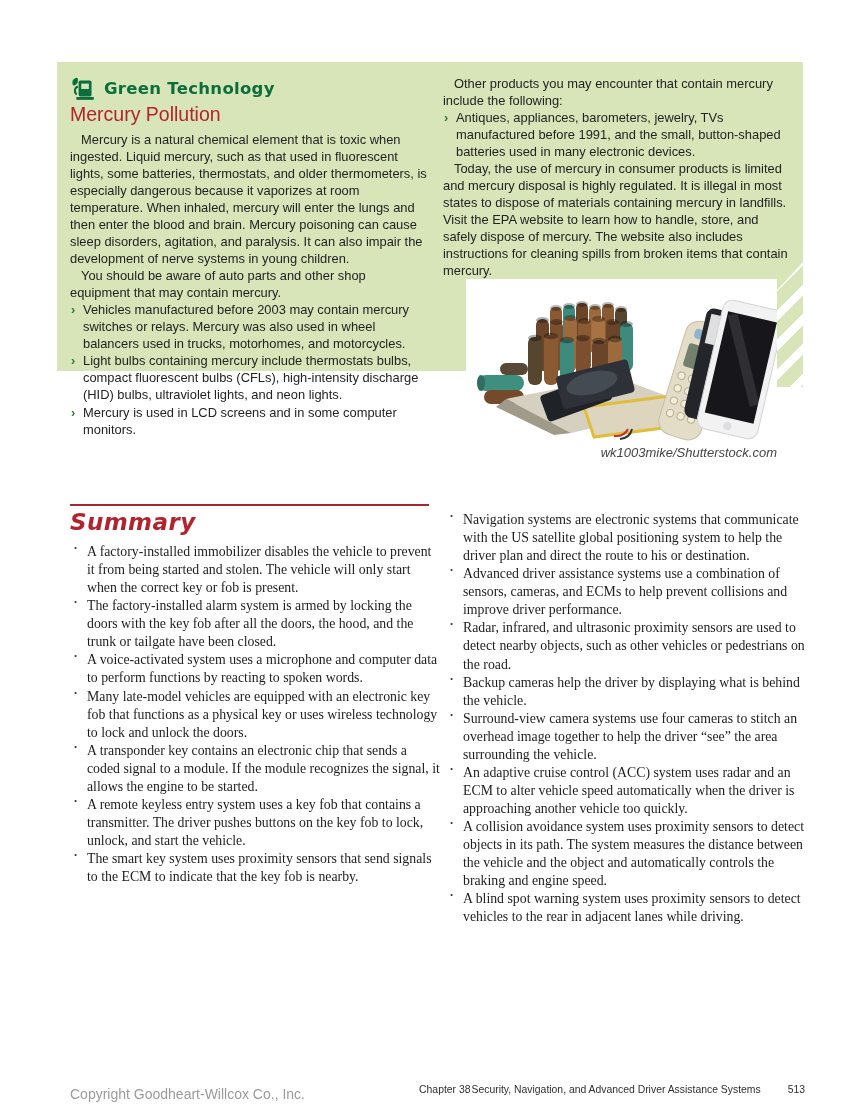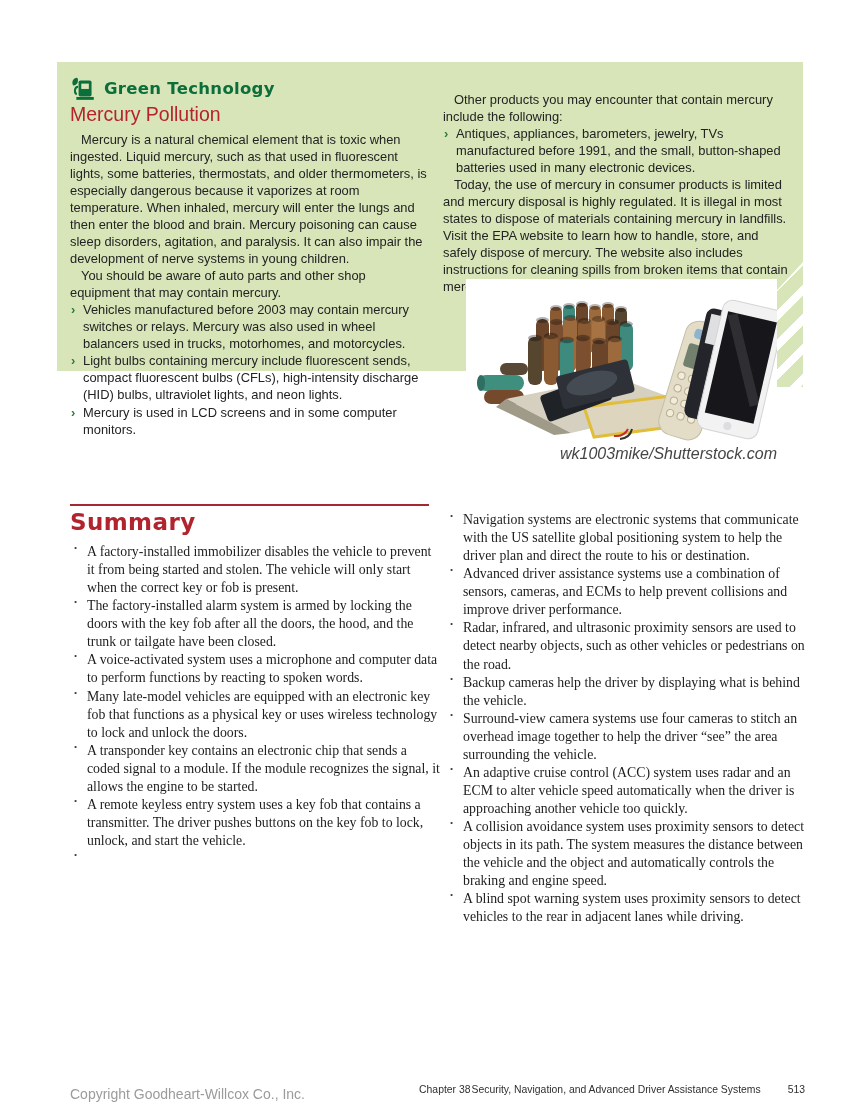--- a/index.html
+++ b/index.html
@@ -9,21 +9,21 @@
     font-family:"Liberation Sans", sans-serif; color:#232323;
   }
 
   
   .green-panel {
     position:absolute; left:57px; top:62px; width:746px; height:309px;
     background:#d7e5b8;
   }
   .panel-cols { display:flex; gap:16px; padding:13px 12px 0 13px; }
   .col-left  { width:357px; }
-  .col-right { width:348px;margin-top:16px; }
+  .col-right { width:348px; }
   .feature-header { display:flex; align-items:center; gap:7px; margin:1px 0 2px 0; }
   .pump-icon { width:27px; height:25px; flex:0 0 auto; }
   .feature-kicker {
     font-family:"DejaVu Sans", sans-serif; font-weight:bold;
     font-size:16.5px; letter-spacing:0.3px; color:#0b6e3b;
   }
   .feature-title {
     margin:2px 0 5px 0; font-size:19.5px; font-weight:normal; color:#b5232b;
   }
   .fpara { margin:0; font-size:12.9px; line-height:1.32; text-indent:11px; }
@@ -31,36 +31,36 @@
   .fitem { position:relative; padding-left:13px; font-size:12.9px; line-height:1.32; }
   .fmarker { position:absolute; left:1px; top:0; color:#2c7a3f; font-weight:bold; }
 
   .photo {
     position:absolute; left:409px; top:217px; width:311px; height:162px;
     margin:0; background:#ffffff; z-index:1;
   }
   .photo svg { display:block; width:100%; height:100%; }
   .photo-credit {
     position:absolute; left:409px; top:383px; width:311px; text-align:right;
-    font-style:italic; font-size:16px; color:#454545; z-index:2;
+    font-style:italic; font-size:13px; color:#454545; z-index:2;
   }
   .corner-stripes {
     position:absolute; right:0; bottom:-16px; width:115px; height:125px; z-index:0;
     background:repeating-linear-gradient(135deg, #d7e5b8 0 13px, #ffffff 13px 21px);
     clip-path:polygon(100% 0, 100% 100%, 0 100%);
   }
 
   
   .summary-rule {
     position:absolute; left:70px; top:504px; width:359px; height:2px; background:#a42732;
   }
   .summary-title {
     position:absolute; left:70px; top:509px; margin:0;
     font-family:"DejaVu Sans", sans-serif; font-weight:bold;
-    font-size:23px; letter-spacing:0.4px; color:#b2242d;
+    font-size:23px; letter-spacing:0.4px; color:#b2242d;font-style:italic;
   }
   .sum-col { position:absolute; }
   .sum-left  { left:70px;  top:543px; width:372px; }
   .sum-right { left:446px; top:511px; width:372px; }
   .sitem {
     position:relative; padding-left:17px;
     font-family:"Liberation Serif", serif; font-size:13.8px; line-height:1.31; color:#1d1d1d;
   }
   .smarker { position:absolute; left:4px; top:0px; font-size:9px; color:#3a3a3a; }
 
@@ -98,21 +98,21 @@
         <p class="fpara">You should be aware of auto parts and other shop equipment that may contain mercury.</p>
         <div class="fbullets">
 
             <div class="fitem">
               <span class="fmarker">›</span>
               <span class="ftext">Vehicles manufactured before 2003 may contain mercury switches or relays. Mercury was also used in wheel balancers used in trucks, motorhomes, and motorcycles.</span>
             </div>
 
             <div class="fitem">
               <span class="fmarker">›</span>
-              <span class="ftext">Light bulbs containing mercury include fluorescent sends, compact fluorescent bulbs (CFLs), high-intensity discharge (HID) bulbs, ultraviolet lights, and neon lights.</span>
+              <span class="ftext">Light bulbs containing mercury include thermostats bulbs, compact fluorescent bulbs (CFLs), high-intensity discharge (HID) bulbs, ultraviolet lights, and neon lights.</span>
             </div>
 
             <div class="fitem">
               <span class="fmarker">›</span>
               <span class="ftext">Mercury is used in LCD screens and in some computer monitors.</span>
             </div>
           </div>
       </div>
 
       <div class="col-right">
@@ -270,20 +270,21 @@
         <span class="stext">A transponder key contains an electronic chip that sends a coded signal to a module. If the module recognizes the signal, it allows the engine to be started.</span>
       </div>
 
       <div class="sitem">
         <span class="smarker">•</span>
         <span class="stext">A remote keyless entry system uses a key fob that contains a transmitter. The driver pushes buttons on the key fob to lock, unlock, and start the vehicle.</span>
       </div>
 
       <div class="sitem">
         <span class="smarker">•</span>
+        <span class="stext">The smart key system uses proximity sensors that send signals to the ECM to indicate that the key fob is nearby.</span>
       </div>
     </div>
 
   <div class="sum-col sum-right">
 
       <div class="sitem">
         <span class="smarker">•</span>
         <span class="stext">Navigation systems are electronic systems that communicate with the US satellite global positioning system to help the driver plan and direct the route to his or destination.</span>
       </div>
 

